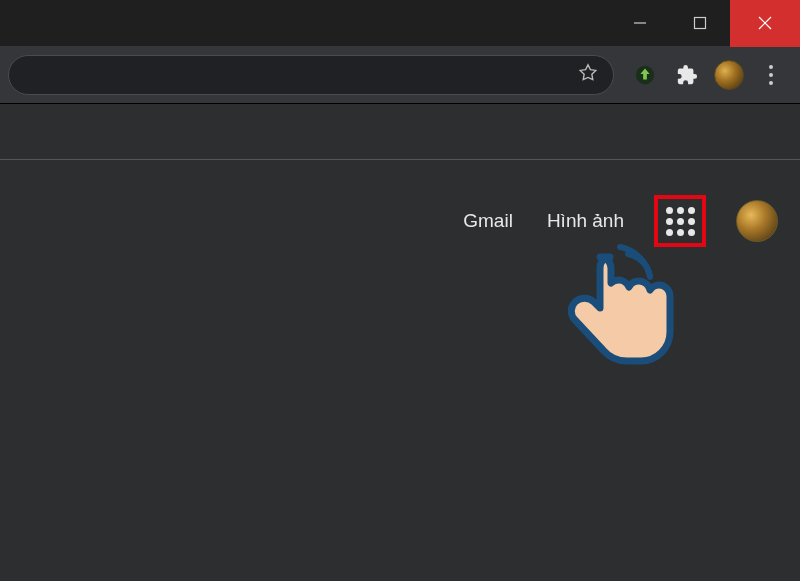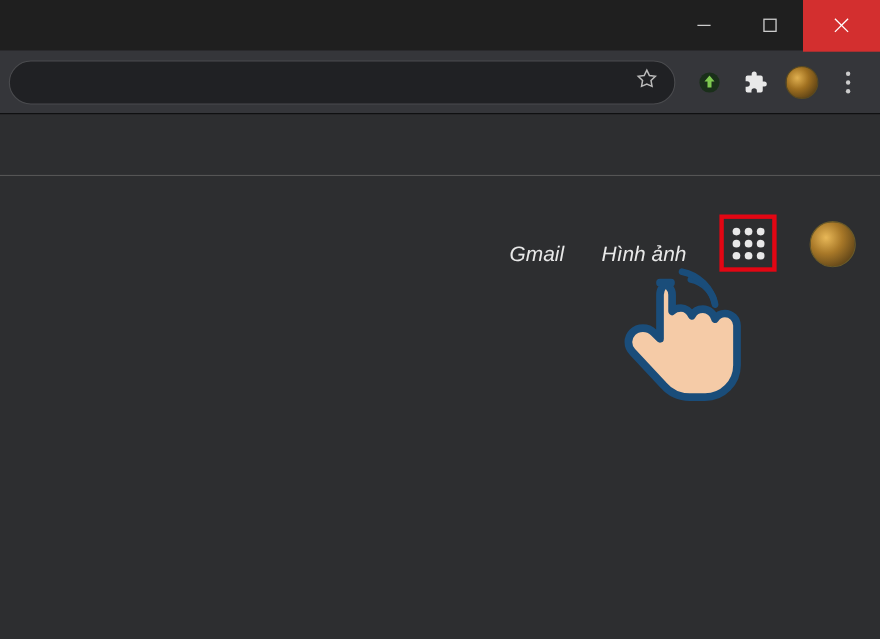--- a/index.html
+++ b/index.html
@@ -90,23 +90,22 @@
       left: 0;
       right: 0;
       height: 1px;
       background: #555;
     }
     .page-header {
       position: absolute;
       top: 95px;
       right: 22px;
       display: flex;
-      align-items: flex-end;
+      align-items: center;
       gap: 34px;
-      font-style: italic;
     }
     .page-link {
       color: #e8e8e8;
       font-size: 19px;
       cursor: pointer;
     }
     .apps-btn {
       width: 44px;
       height: 44px;
       display: flex;

